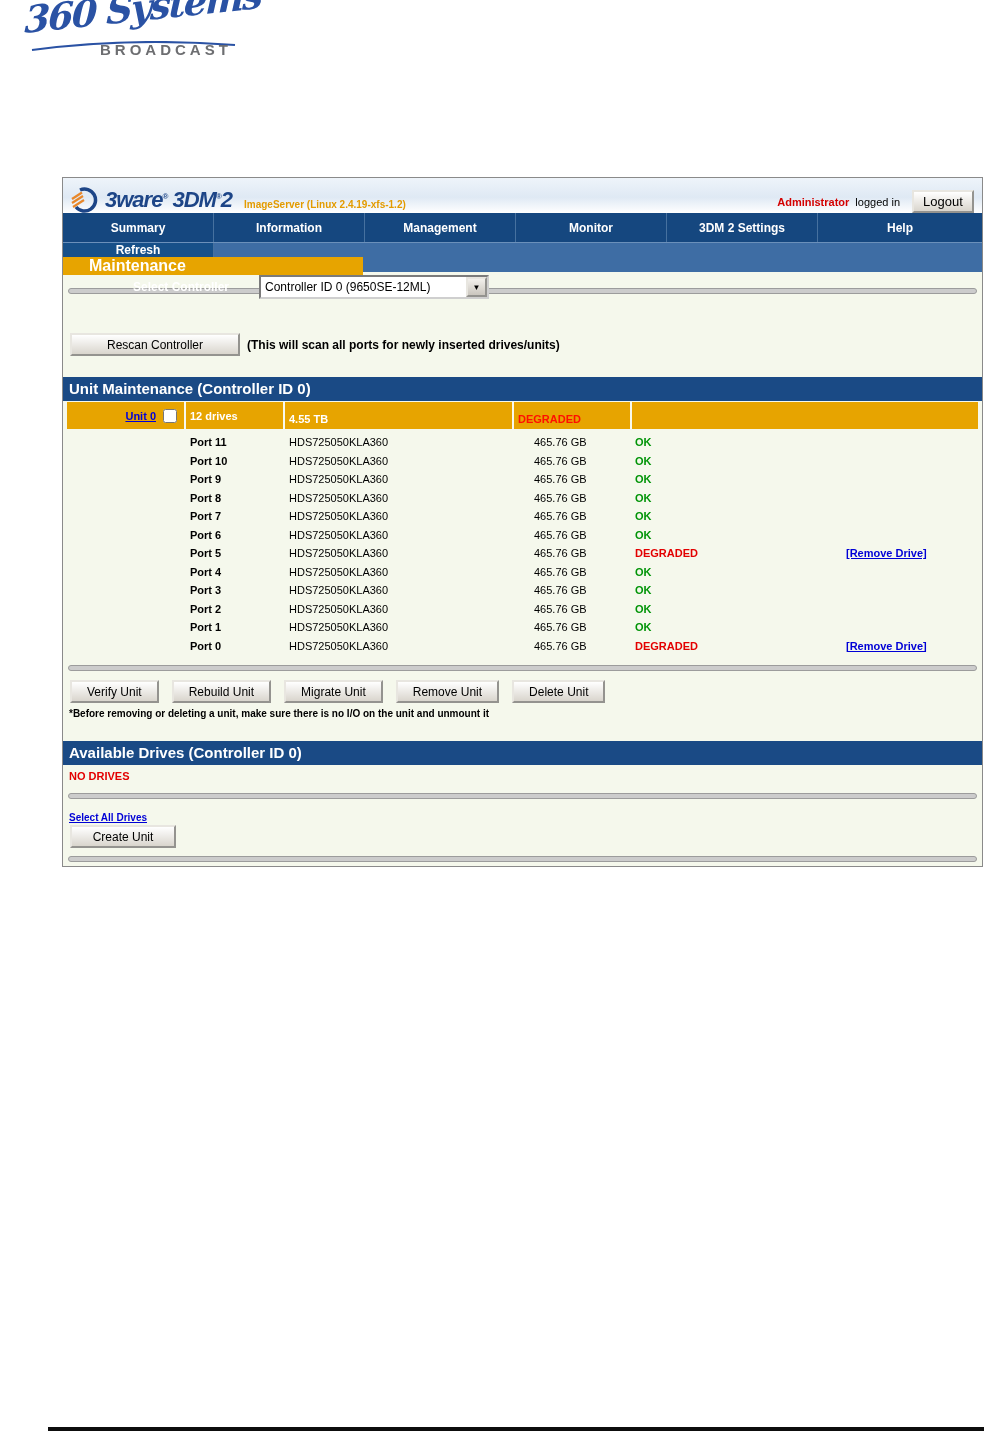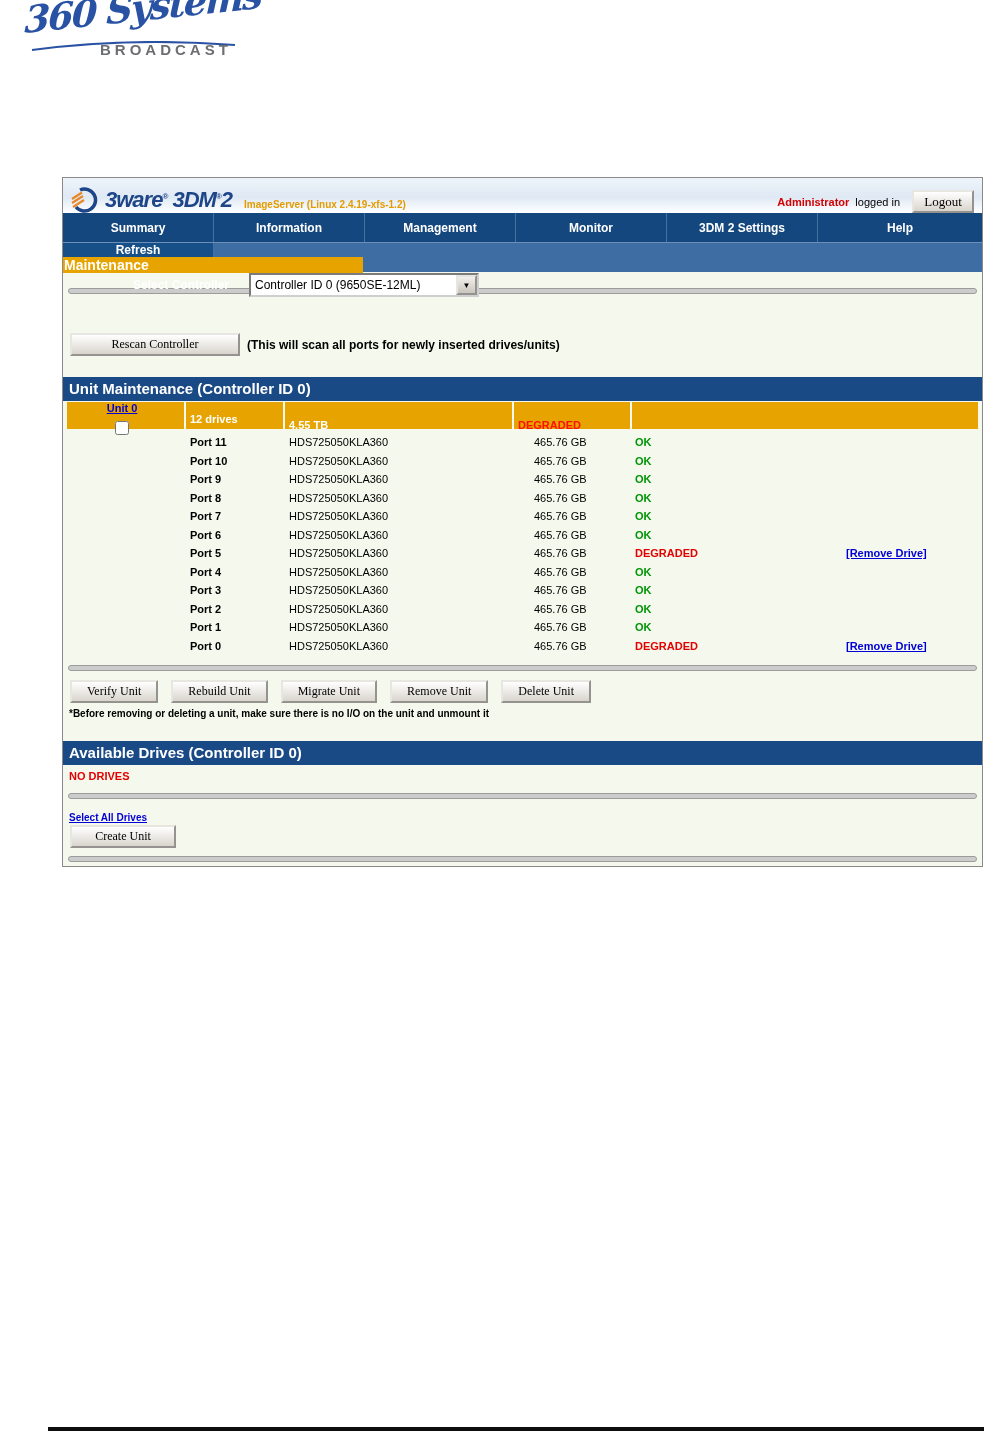--- a/index.html
+++ b/index.html
@@ -32,47 +32,47 @@
   .brand{
     font-size:22px;font-weight:bold;font-style:italic;color:#1d4587;
     letter-spacing:-1px;margin-left:5px;white-space:nowrap;
   }
   .brand sup{font-size:8px;font-style:normal;}
   .server-info{color:#e39b00;font-weight:bold;font-size:10px;margin-left:12px;margin-top:8px;}
   .banner-right{display:flex;align-items:center;margin-right:8px;gap:6px;}
   .admin-name{color:#d40000;font-weight:bold;font-size:11px;}
   .logged-in{color:#000;font-size:11px;margin-right:6px;}
   .btn{
-    font-family:Liberation Serif, serif;font-size:12px;color:#000;
+    font-family:Liberation Sans, sans-serif;font-size:12px;color:#000;
     background:linear-gradient(180deg,#ffffff,#d9d5cd);
     border:2px outset #e8e6e0;cursor:pointer;white-space:nowrap;
   }
   .logout-btn{width:62px;height:23px;font-size:13px;}
   
   .nav-row{display:flex;height:29px;background:#15477f;}
   .nav-tab{
     width:150px;display:flex;align-items:center;justify-content:center;
     color:#fff;font-weight:bold;font-size:12px;border-right:1px solid #46719f;
     cursor:pointer;
   }
   .nav-tab:last-child{flex:1;border-right:none;}
   .subnav-row{display:flex;height:29px;background:#3e6da4;border-top:1px solid #6b90ba;flex-direction:column;}
   .refresh-cell{
     width:150px;background:#175089;color:#fff;font-weight:bold;font-size:12px;
     display:flex;align-items:center;justify-content:center;cursor:pointer;
     border-right:1px solid #46719f;
   }
   .maintenance-cell{
-    width:300px;background:#e7a400;color:#fff;font-weight:bold;font-size:14px;
-    display:flex;align-items:center;padding-left:1px;box-sizing:border-box;
+    width:300px;background:#e7a400;color:#fff;font-weight:bold;font-size:16px;
+    display:flex;align-items:center;padding-left:26px;box-sizing:border-box;
   }
   .controller-area{flex:1;display:flex;align-items:center;padding-left:48px;}
   .select-label{color:#fff;font-weight:bold;font-size:12px;margin-left:22px;}
   .fake-select{
-    margin-left:20px;width:226px;height:20px;background:#fff;border:2px inset #cfcfcf;
+    margin-left:30px;width:226px;height:20px;background:#fff;border:2px inset #cfcfcf;
     display:flex;align-items:center;font-size:12px;cursor:pointer;
   }
   .fake-select .sel-text{flex:1;padding-left:4px;white-space:nowrap;overflow:hidden;}
   .sel-arrow{
     width:17px;height:16px;background:linear-gradient(180deg,#f2f0ec,#cac6be);
     border:2px outset #e8e6e0;display:flex;align-items:center;justify-content:center;
     font-size:8px;color:#000;
   }
   
   .hr-bar{
@@ -84,21 +84,21 @@
   .rescan-btn{width:170px;height:23px;}
   .rescan-hint{font-weight:bold;font-size:12px;padding-bottom:4px;color:#000;}
   .section-header{
     margin-top:21px;height:24px;background:#1a4a85;color:#fff;font-weight:bold;
     font-size:15px;line-height:24px;padding-left:6px;
   }
   .grid-cols{display:grid;grid-template-columns:119px 99px 229px 118px 183px 1fr;}
   .unit-row{margin:1px 4px 0 4px;height:27px;background:#e7a400;}
   .unit-row .cell{border-right:2px solid #f8f9ee;display:flex;box-sizing:border-box;}
   .unit-row .cell:last-child{border-right:none;}
-  .u-c1{align-items:center;justify-content:flex-end;padding-right:7px;gap:7px;flex-direction:column;}
+  .u-c1{align-items:center;justify-content:flex-end;padding-right:7px;gap:7px;}
   .unit-link{color:#0000d6;font-weight:bold;font-size:11px;text-decoration:underline;cursor:pointer;}
   .unit-checkbox{width:14px;height:14px;margin:0;cursor:pointer;}
   .u-white{color:#fff;font-weight:bold;font-size:11px;padding-left:4px;}
   .u-c2{align-items:center;}
   .u-c3{align-items:flex-start;padding-top:2px;}
   .u-c4{align-items:flex-end;padding-bottom:4px;}
   .u-c5{align-items:flex-end;padding-bottom:4px;color:#ff0f00;font-weight:bold;font-size:11px;padding-left:4px;}
   .port-rows{margin:4px 4px 0 4px;}
   .port-row{height:18.5px;line-height:18.5px;font-size:11px;color:#000;}
   .port-row .pc{overflow:hidden;white-space:nowrap;}

